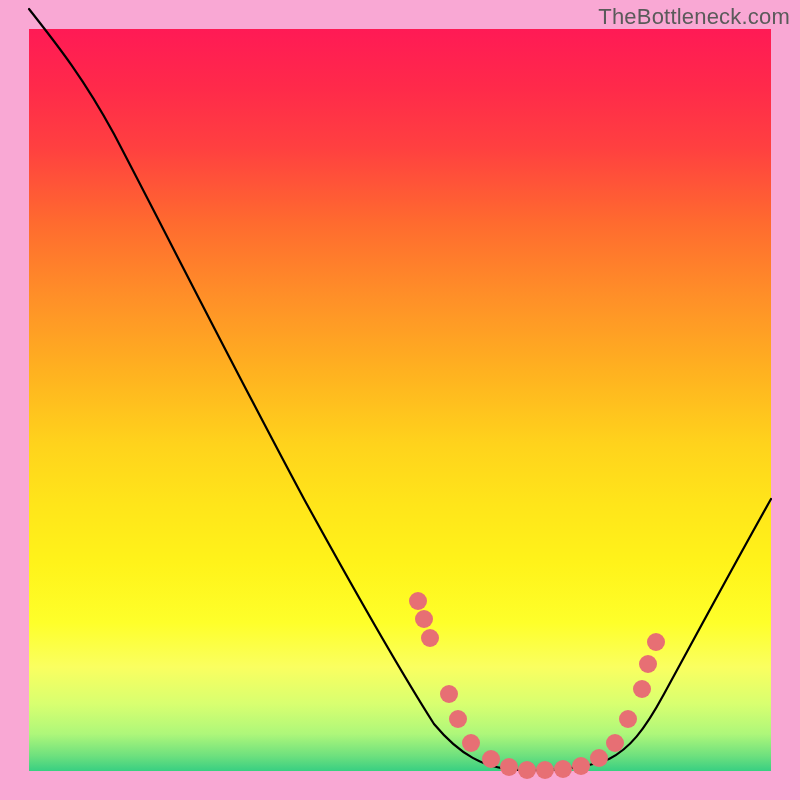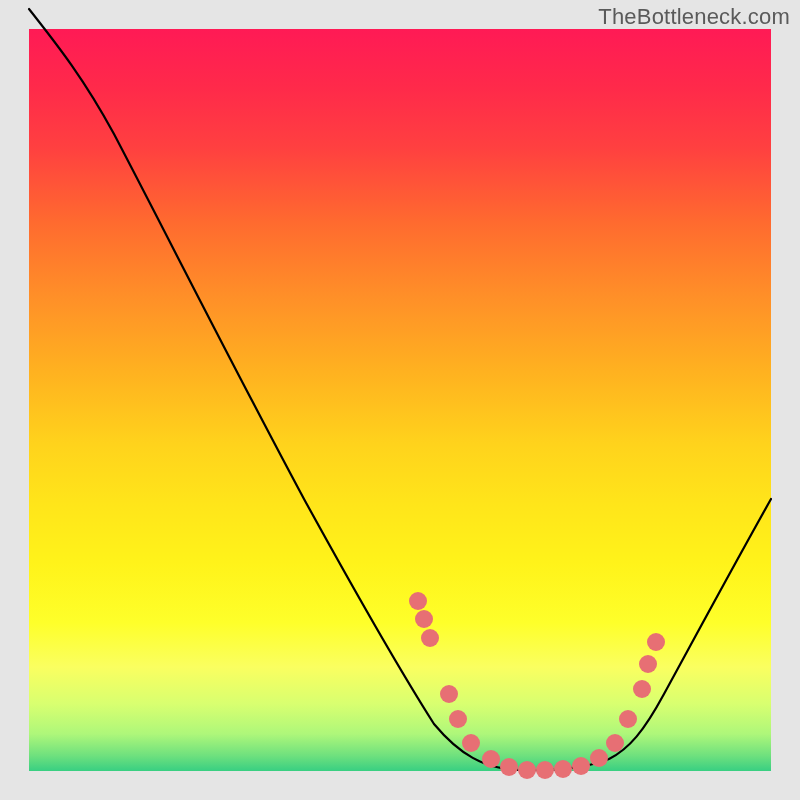--- a/index.html
+++ b/index.html
@@ -10,21 +10,21 @@
     background: #000;
     overflow: hidden;
     font-family: Arial, Helvetica, sans-serif;
   }
   .frame {
     position: absolute;
     left: 0;
     top: 0;
     width: 800px;
     height: 800px;
-    background: #e5e5e5;
+    background: #f9a8d4;
   }
   .plot {
     position: absolute;
     left: 29px;
     top: 29px;
     width: 742px;
     height: 742px;
     
     background: linear-gradient(to bottom,
       #ff1a55 0%,

